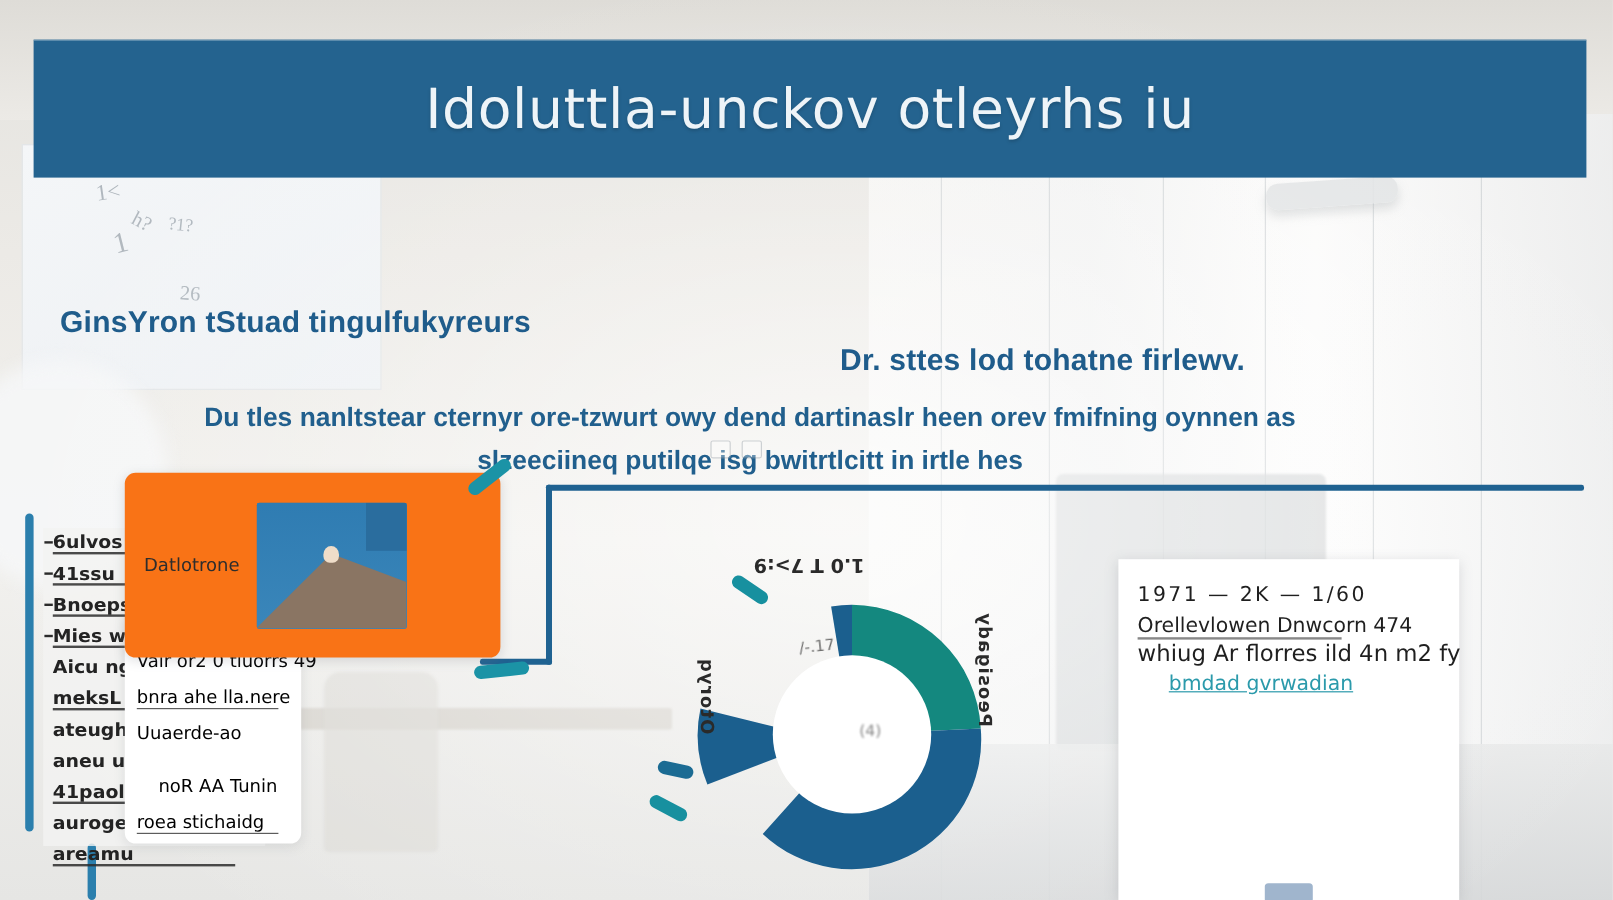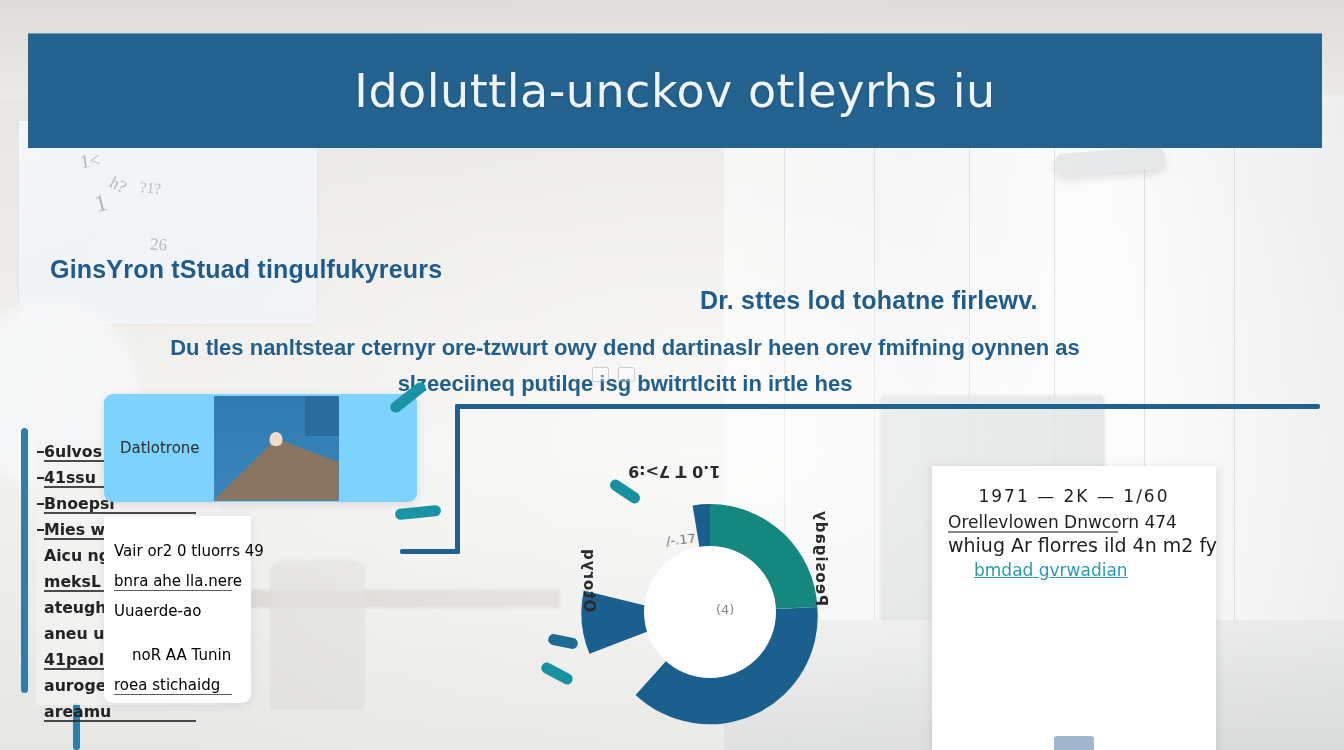--- a/index.html
+++ b/index.html
@@ -163,22 +163,22 @@
     content: ""; position: absolute; left: 0; bottom: 2px;
     width: 86%; height: 2px; background: #2b2b2b; opacity: .85;
   }
   .list-line.dash::before {
     content: ""; position: absolute; left: -7px; top: 11px;
     width: 7px; height: 2px; background: #2b2b2b;
   }
 
   
   .card {
-    position: absolute; left: 104px; top: 394px; width: 313px; height: 108px;
-    background: #7dd3fc; border-radius: 9px;
+    position: absolute; left: 104px; top: 394px; width: 313px; height: 154px;
+    background: #f97316; border-radius: 9px;
     box-shadow: 0 2px 9px rgba(120,125,130,.22);
     display: flex; align-items: center; padding: 0 16px; gap: 14px;
   }
   .card-label {
     font-family: "DejaVu Sans", sans-serif;
     font-size: 15px; color: #2d2d2d; filter: blur(0.45px); white-space: nowrap;
   }
   .card-thumb {
     width: 125px; height: 105px; border-radius: 2px; overflow: hidden;
     position: relative; background: #2f7bb0; flex: 0 0 auto;
@@ -295,21 +295,21 @@
   .cb-paper i:nth-child(3) { margin-top: 9px; width: 60%; }
   .cb-tray {
     position: absolute; left: 50%; transform: translateX(-50%); bottom: 0;
     width: 108px; height: 11px; background: #2e3b31;
   }
   .mon-caption { padding: 8px 4px 0 4px; }
   .mon-line {
     position: relative; font-family: "DejaVu Sans", sans-serif; color: #1f1f1f;
     filter: blur(0.45px); white-space: nowrap;
   }
-  .mon-nums { font-size: 17px; text-align: center; margin-bottom: 6px; letter-spacing: 2px; }
+  .mon-nums { font-size: 17px; text-align: left; margin-bottom: 6px; letter-spacing: 2px; }
   .mon-b1 { font-size: 17px; margin-bottom: 2px; }
   .mon-b2 { font-size: 19px; margin-bottom: 4px; text-align: right; }
   .mon-b2::before {
     content: ""; position: absolute; left: 0; top: -3px;
     width: 170px; height: 1.5px; background: #555; opacity: .7;
   }
   .mon-b3 { font-size: 17px; color: #2b9aab; padding-left: 26px; text-decoration: underline; }
   .mon-stand {
     position: absolute; left: 50%; transform: translateX(-50%); bottom: -2px;
     width: 40px; height: 16px; background: #8fa8c4; border-radius: 3px; opacity: .85;

